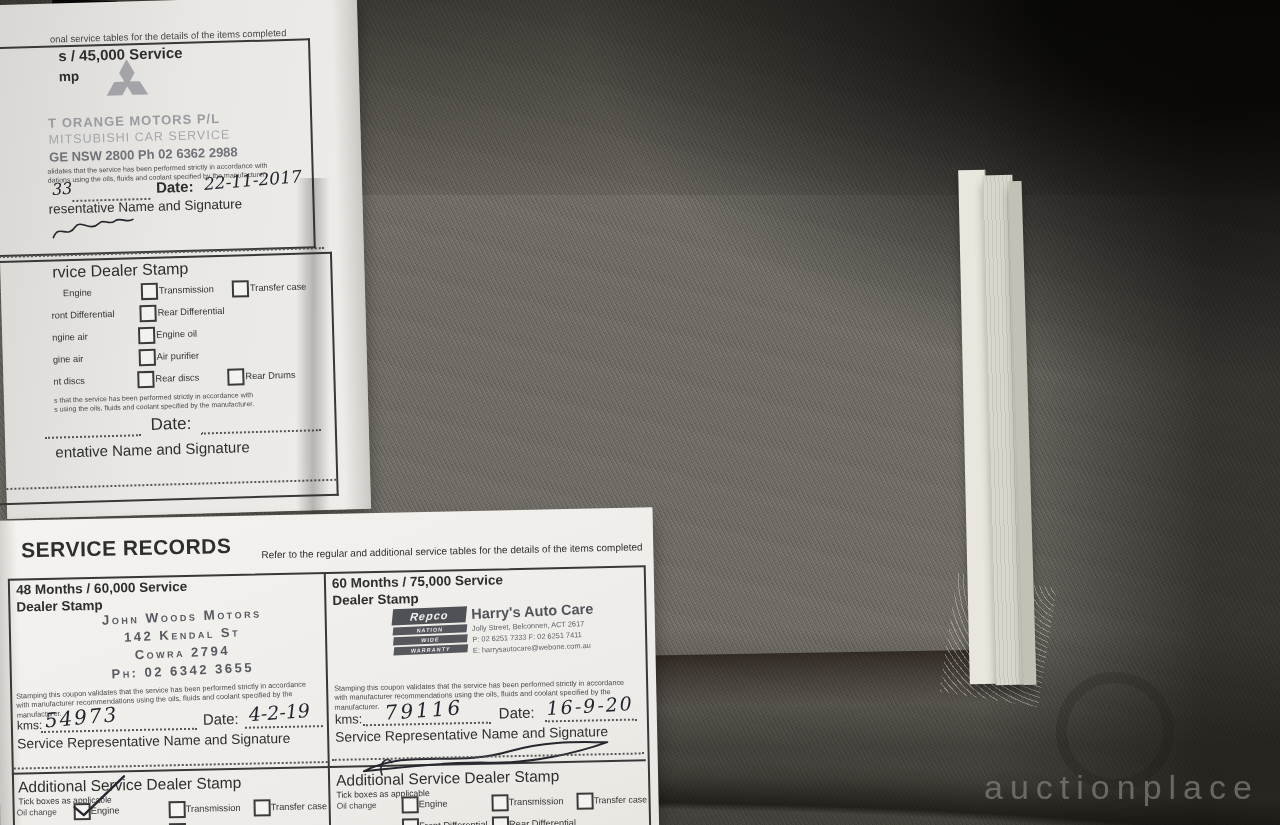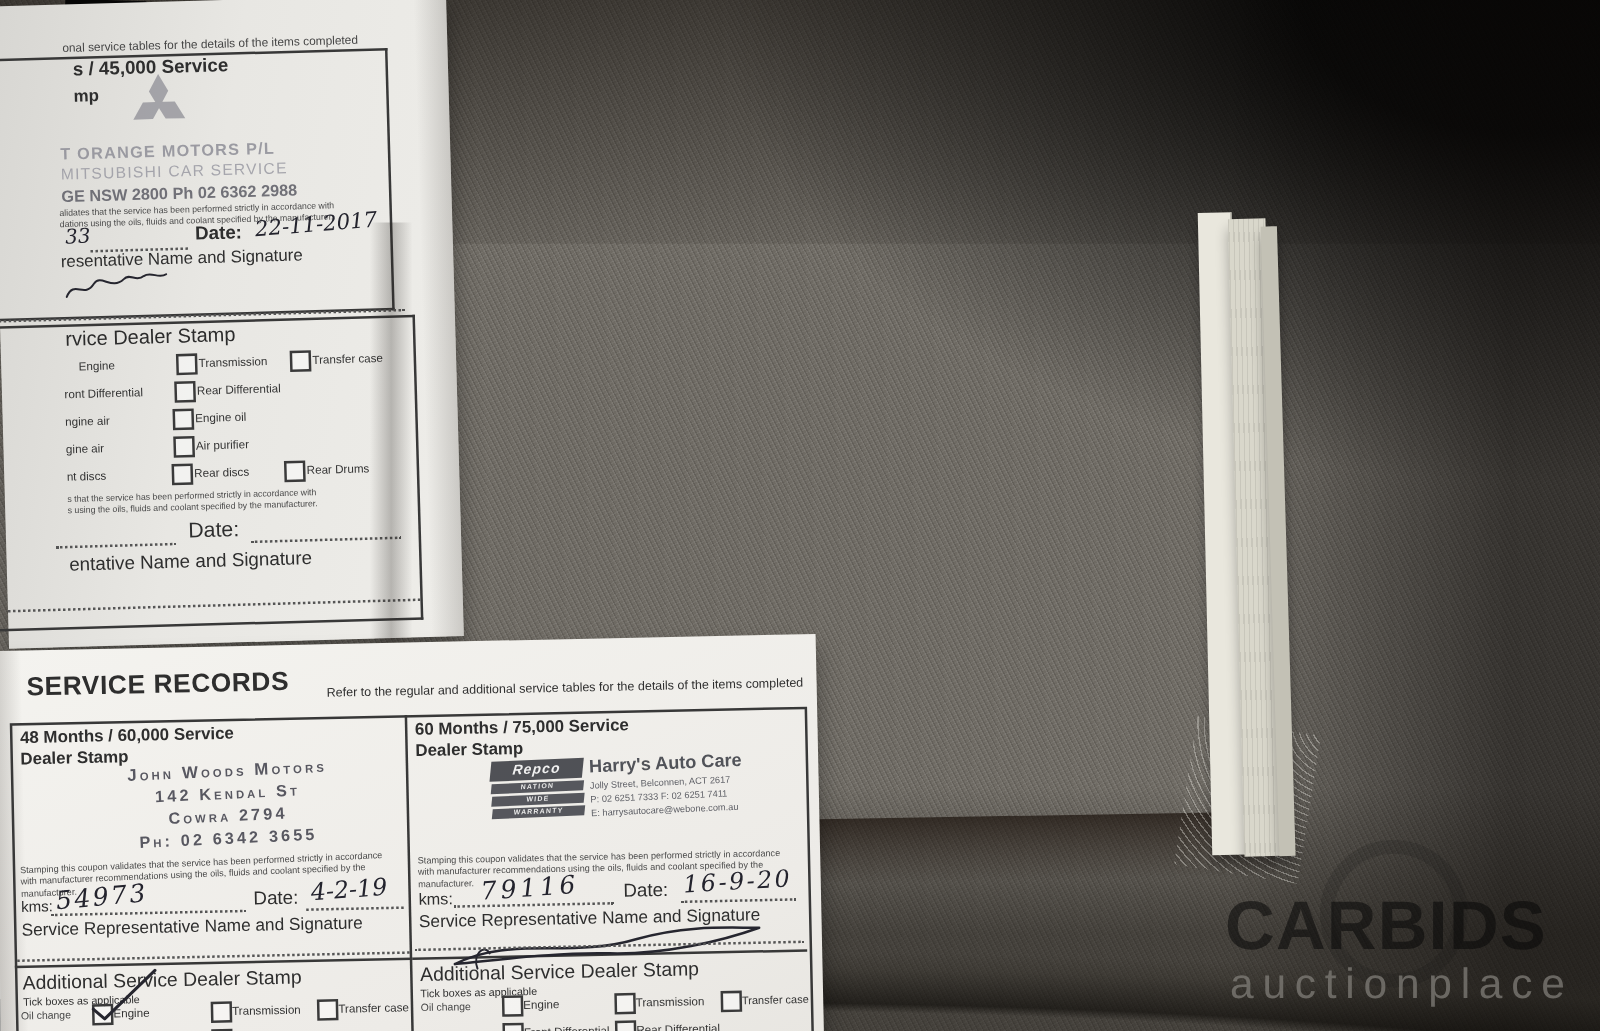--- a/index.html
+++ b/index.html
@@ -277,16 +277,15 @@
     <span class="cb" style="left:576px;top:284px;"></span>
     <span class="cl" style="left:593px;top:287px;font-size:8.8px;">Transfer case</span>
 
     <span class="cb" style="left:401px;top:306px;"></span>
     <span class="cl" style="left:418px;top:309px;">Front Differential</span>
     <span class="cb" style="left:491px;top:306px;"></span>
     <span class="cl" style="left:508px;top:309px;">Rear Differential</span>
 
   </div>
 
-  <span class="t wm-brand" style="left:980px;top:708px;">CARBIDS</span>
   <span class="t wm-sub" style="left:984px;top:768px;">auctionplace</span>
 
 </div>
 
 </body></html>

